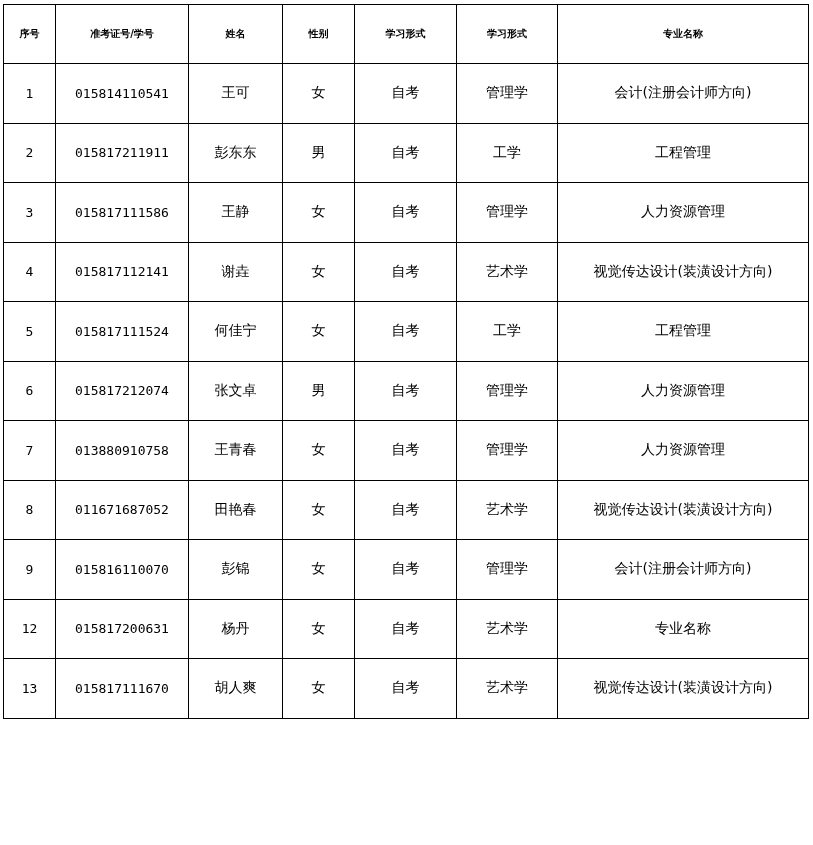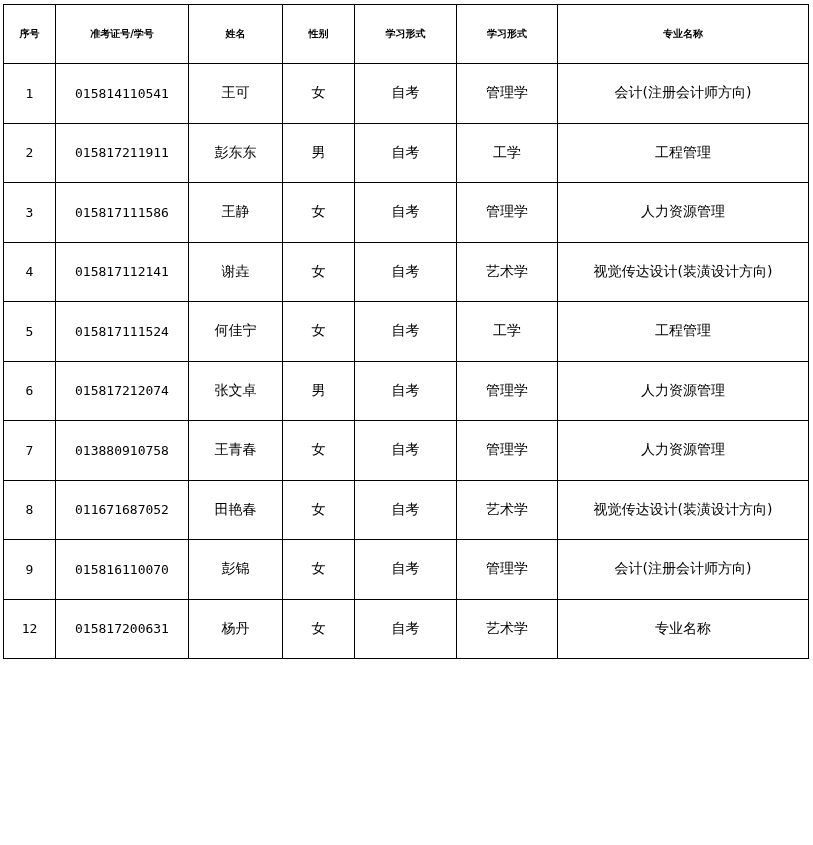--- a/index.html
+++ b/index.html
@@ -132,14 +132,23 @@
       </tr>
       <tr>
         <td class="num">12</td>
         <td class="num">015817200631</td>
         <td>杨丹</td>
         <td>女</td>
         <td>自考</td>
         <td>艺术学</td>
         <td>专业名称</td>
       </tr>
+      <tr>
+        <td class="num">13</td>
+        <td class="num">015817111670</td>
+        <td>胡人爽</td>
+        <td>女</td>
+        <td>自考</td>
+        <td>艺术学</td>
+        <td>视觉传达设计(装潢设计方向)</td>
+      </tr>
     </tbody>
 </table>
 
 </body></html>

